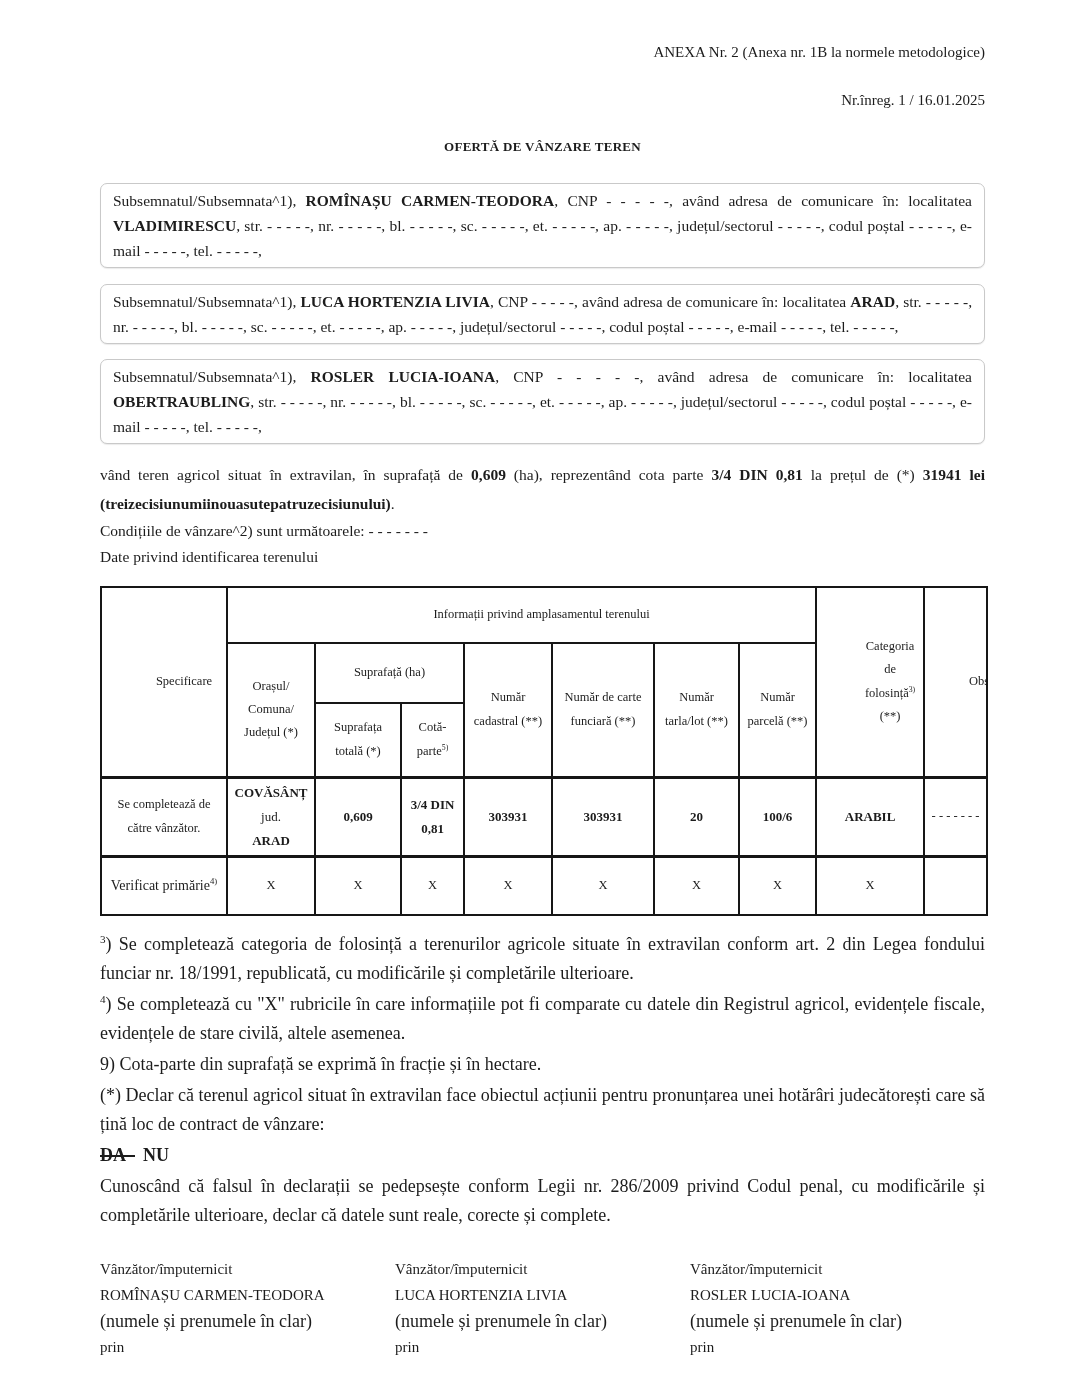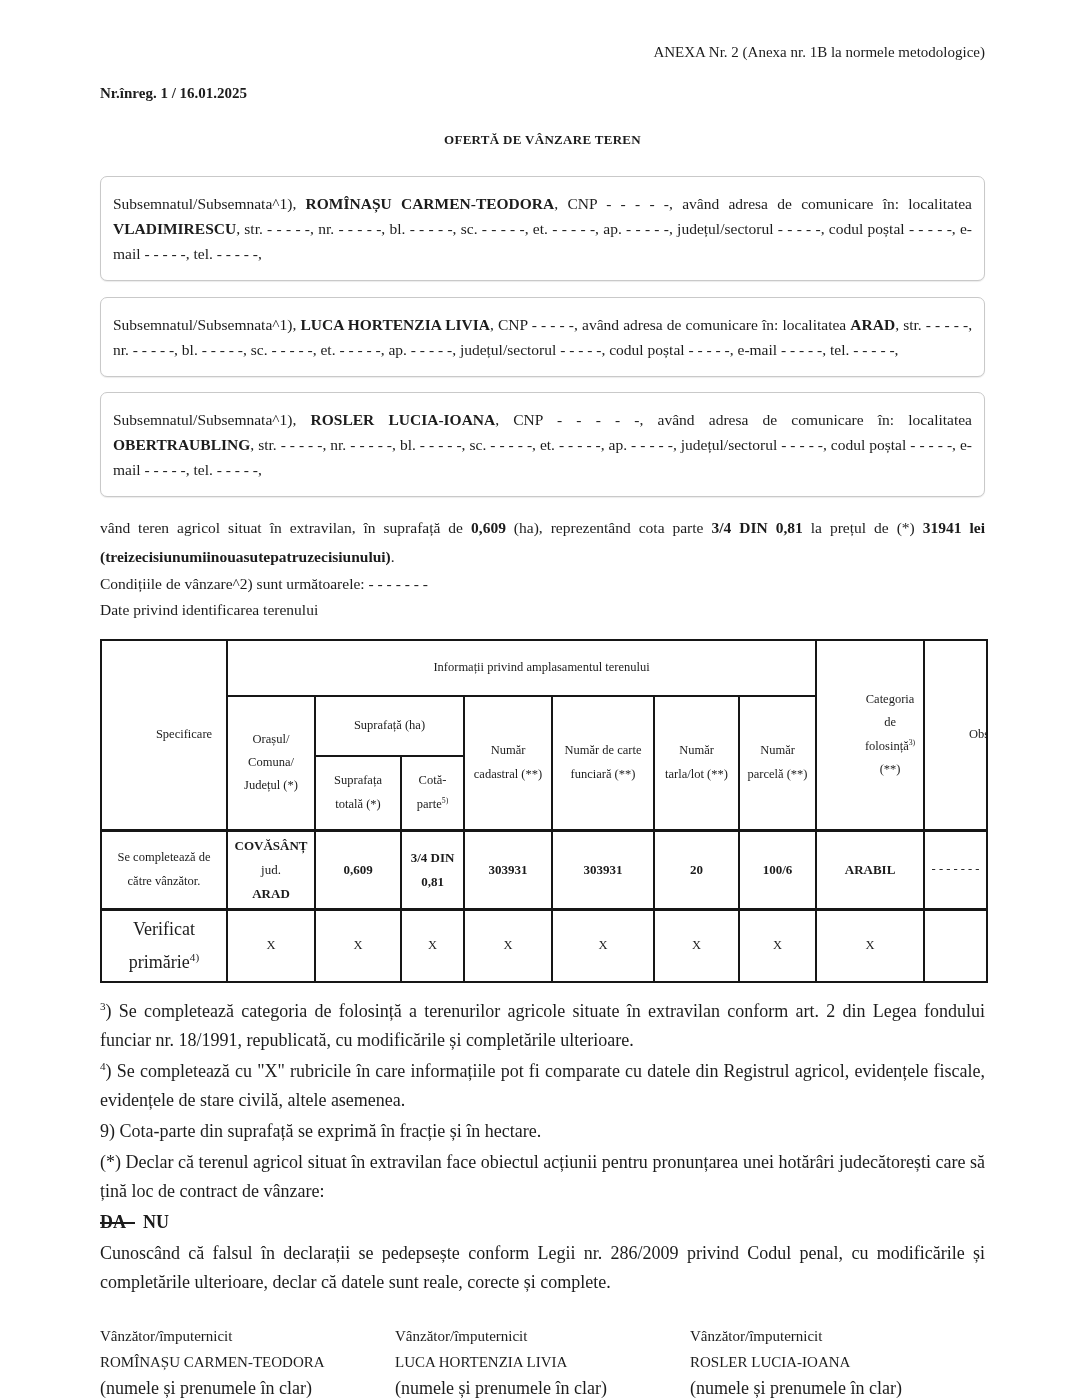--- a/index.html
+++ b/index.html
@@ -4,27 +4,27 @@
 <style>
   html, body { margin: 0; padding: 0; background: #ffffff; }
   body {
     width: 1082px; height: 1400px; overflow: hidden;
     color: #1c1c1c;
     font-family: "Liberation Serif", "DejaVu Serif", serif;
   }
   .page { padding: 44px 97px 0 100px; }
 
   .annex-note { text-align: right; font-size: 15px; }
-  .reg-line   { font-size: 15px; margin-top: 24px; font-weight: bold; }
+  .reg-line   { text-align: right; font-size: 15px; margin-top: 31px; }
   .doc-title  { text-align: center; font-size: 13px; font-weight: bold; margin-top: 30px; letter-spacing: .3px; font-family: Liberation Serif, serif; }
 
   .seller-box {
     border: 1px solid #c9c9c9; border-radius: 7px;
     background: #fff; box-shadow: 0 1px 1px rgba(0,0,0,.08);
-    padding: 14px 12px; margin-top: 9px;
+    padding: 4px 12px; margin-top: 9px;
     font-size: 15.5px; line-height: 25px; text-align: justify;
   }
   .seller-box.first { margin-top: 28px; }
   .seller-box b { font-weight: bold; }
 
   .offer { margin-top: 10px; font-size: 15.5px; }
   .offer .main-p { text-align: justify; line-height: 29px; margin: 0; }
   .offer .line { line-height: 26px; }
 
   table.land {
@@ -37,21 +37,21 @@
     font-size: 12.5px; line-height: 1.85; font-weight: normal;
     overflow: hidden;
   }
   tr.hdr-a td { height: 50px; padding-left: 44px; }
   tr.hdr-b td { height: 54px; }
   tr.hdr-c td { height: 68px; }
   tr.row-seller td { height: 70px; font-weight: bold; font-size: 13px; border-top: 3px solid #161616; }
   tr.row-seller td.plain { font-weight: normal; font-size: 12.5px; }
   tr.row-seller td .mid { font-weight: normal; }
   tr.row-verificat td { height: 52px; border-top: 3px solid #161616; }
-  tr.row-verificat td.plain { font-size: 18px; }
+  tr.row-verificat td.plain { font-size: 14px; }
   td.xcell { font-size: 20px; }
   sup { font-size: .62em; line-height: 0; vertical-align: super; }
 
   .footnotes { margin-top: 14px; font-size: 18px; }
   .footnotes p { margin: 2px 0; text-align: justify; line-height: 29px; }
   .danu { font-weight: bold; line-height: 29px; margin: 2px 0; }
   .danu .da { text-decoration: line-through; text-decoration-thickness: 2px; margin-right: 8px; }
   .danu .da::after { content: "\00a0\00a0"; }
 
   .sigs { display: flex; margin-top: 26px; }

